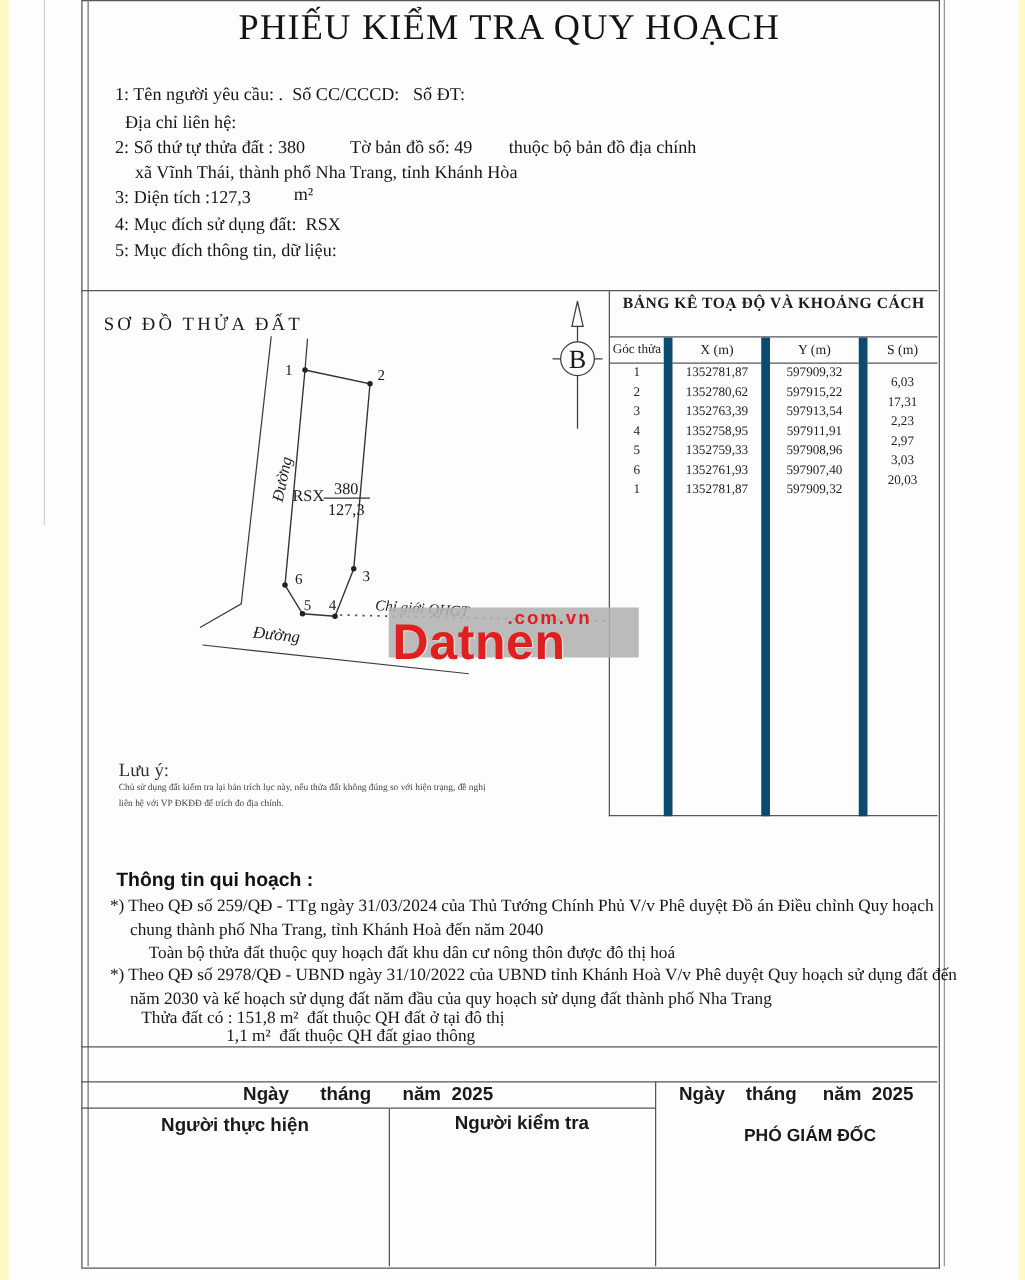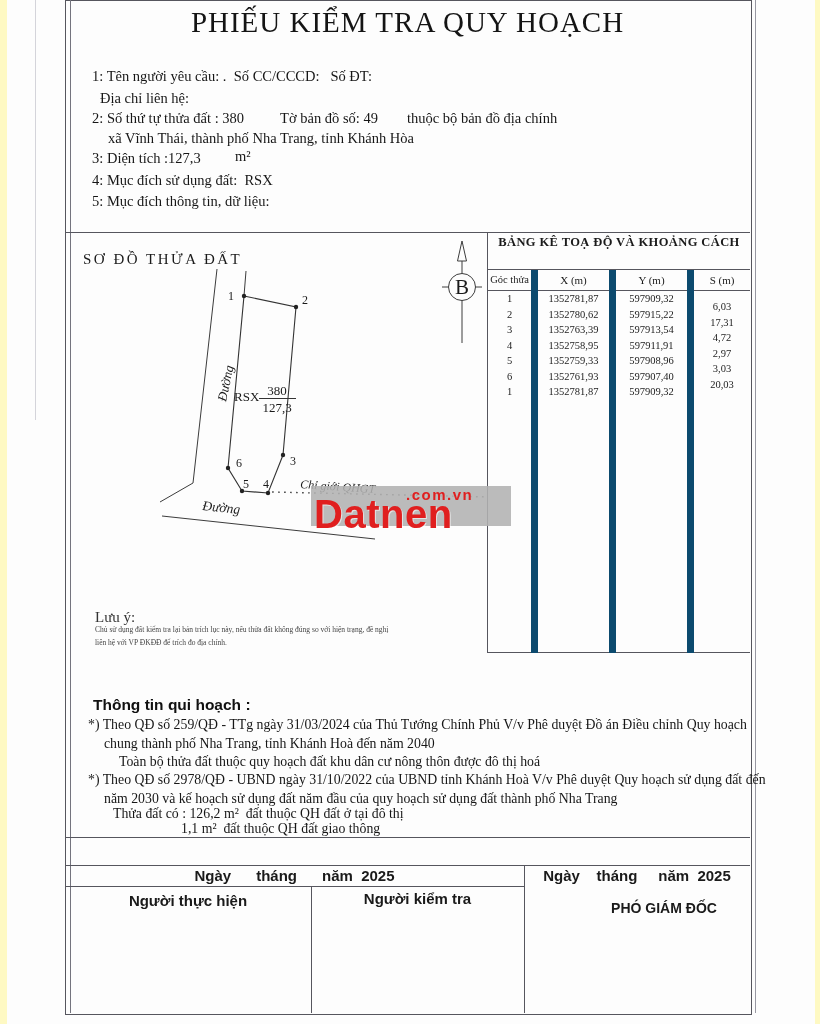--- a/index.html
+++ b/index.html
@@ -158,21 +158,21 @@
         <div class="cell">597911,91</div>
         <div class="cell">597908,96</div>
         <div class="cell">597907,40</div>
         <div class="cell">597909,32</div>
       </div>
       <div class="col" style="width:63px;">
         <div class="col-h">S (m)</div>
         <div class="s-stack">
           <div class="cell">6,03</div>
           <div class="cell">17,31</div>
-          <div class="cell">4,72</div>
+          <div class="cell">2,23</div>
           <div class="cell">2,97</div>
           <div class="cell">3,03</div>
           <div class="cell">20,03</div>
         </div>
       </div>
     </div>
   </div>
 
   <div class="wm">
     <div class="suffix" style="color:#e01f1f;">.com.vn</div>
@@ -182,26 +182,26 @@
   <div class="abs note-label" style="left:95px;top:609px;">Lưu ý:</div>
   <div class="abs note-line" style="left:95px;top:625px;">Chủ sử dụng đất kiểm tra lại bản trích lục này, nếu thửa đất không đúng so với hiện trạng, đề nghị</div>
   <div class="abs note-line" style="left:95px;top:638px;">liên hệ với VP ĐKĐĐ để trích đo địa chính.</div>
 
   <div class="abs plan-heading" style="left:93px;top:696px;">Thông tin qui hoạch :</div>
   <div class="abs plan-line" style="left:88px;top:717px;">*) Theo QĐ số 259/QĐ - TTg ngày 31/03/2024 của Thủ Tướng Chính Phủ V/v Phê duyệt Đồ án Điều chỉnh Quy hoạch</div>
   <div class="abs plan-line" style="left:104px;top:736px;">chung thành phố Nha Trang, tỉnh Khánh Hoà đến năm 2040</div>
   <div class="abs plan-line" style="left:119px;top:754px;">Toàn bộ thửa đất thuộc quy hoạch đất khu dân cư nông thôn được đô thị hoá</div>
   <div class="abs plan-line" style="left:88px;top:772px;">*) Theo QĐ số 2978/QĐ - UBND ngày 31/10/2022 của UBND tỉnh Khánh Hoà V/v Phê duyệt Quy hoạch sử dụng đất đến</div>
   <div class="abs plan-line" style="left:104px;top:791px;">năm 2030 và kế hoạch sử dụng đất năm đầu của quy hoạch sử dụng đất thành phố Nha Trang</div>
-  <div class="abs plan-line" style="left:113px;top:806px;">Thửa đất có : 126,2 m²  đất thuộc QH đất ở tại đô thị</div>
+  <div class="abs plan-line" style="left:113px;top:806px;">Thửa đất có : 151,8 m²  đất thuộc QH đất ở tại đô thị</div>
   <div class="abs plan-line" style="left:181px;top:821px;">1,1 m²  đất thuộc QH đất giao thông</div>
 
   <div class="sig-box"></div>
   <div class="sig-div-main"></div>
   <div class="sig-underline"></div>
   <div class="sig-div-inner"></div>
 
   <div class="abs sig-text" style="left:65px;top:867px;width:459px;font-size:15px;">Ngày      tháng      năm  2025</div>
   <div class="abs sig-text" style="left:65px;top:892px;width:246px;font-size:15px;">Người thực hiện</div>
   <div class="abs sig-text" style="left:311px;top:890px;width:213px;font-size:15px;">Người kiểm tra</div>
   <div class="abs sig-text" style="left:524px;top:867px;width:226px;font-size:15px;">Ngày    tháng     năm  2025</div>
-  <div class="abs sig-text" style="left:524px;top:900px;width:248px;font-size:14px;margin-left:16px;">PHÓ GIÁM ĐỐC</div>
+  <div class="abs sig-text" style="left:524px;top:900px;width:248px;font-size:14px;">PHÓ GIÁM ĐỐC</div>
 </div>
 
 </body></html>

